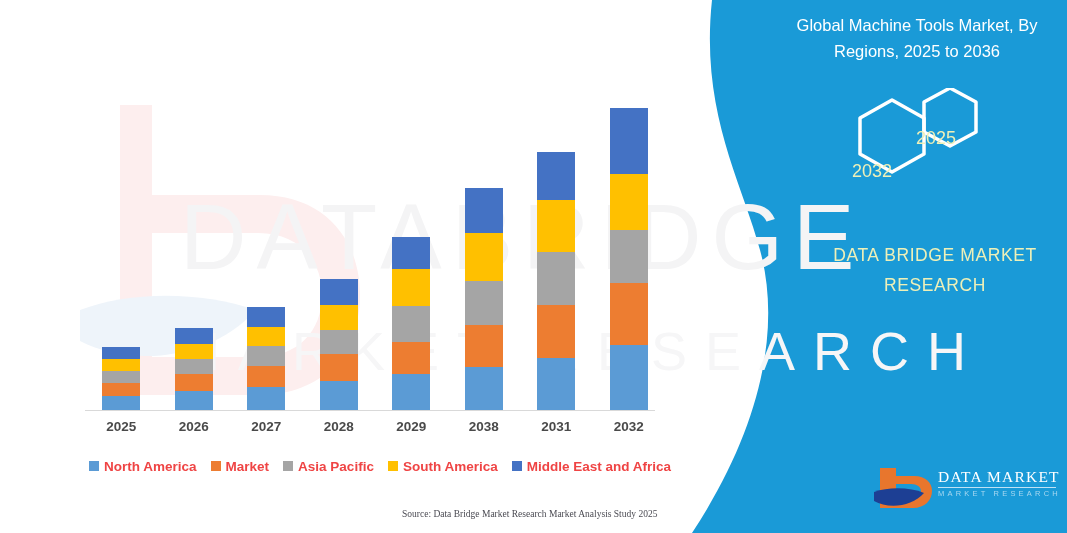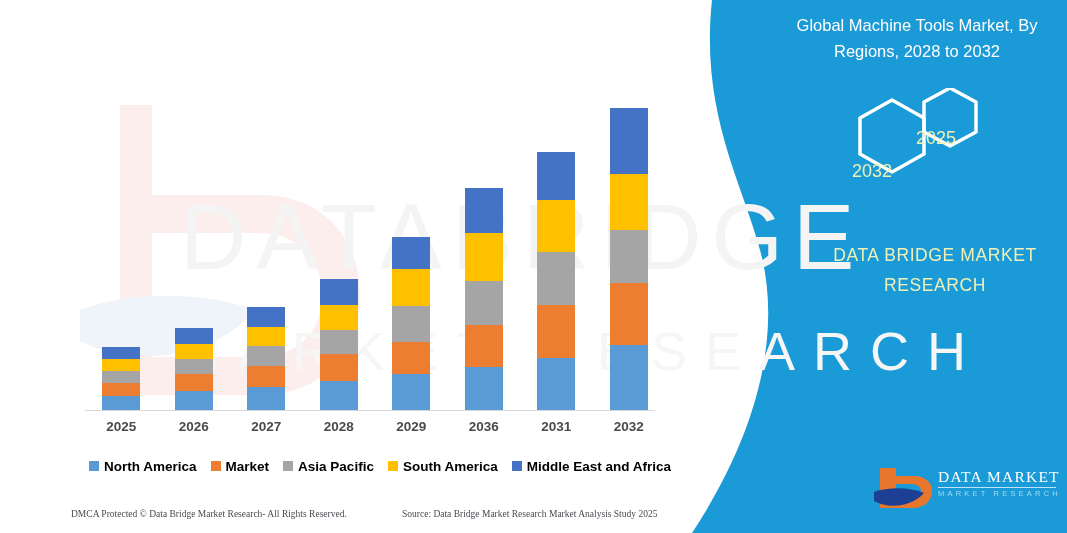--- a/index.html
+++ b/index.html
@@ -49,21 +49,21 @@
     font-family:"Liberation Sans", sans-serif;
   }
 
   
   .legend {
     position:absolute; left:85px; top:456px; width:590px; height:20px;
     display:flex; align-items:center; justify-content:center; gap:14px;
   }
   .leg-item { display:flex; align-items:center; gap:5px; }
   .leg-sw { width:10px; height:10px; display:inline-block; }
-  .leg-lb { font-size:13.5px; font-weight:bold; color:#000000; font-family:"Liberation Sans", sans-serif; white-space:nowrap; }
+  .leg-lb { font-size:13.5px; font-weight:bold; color:#ef4444; font-family:"Liberation Sans", sans-serif; white-space:nowrap; }
 
   
   .footer-left {
     position:absolute; left:71px; top:509px;
     font-size:9.5px; color:#4a4a52; font-family:"Liberation Serif", serif; white-space:nowrap;
   }
   .footer-right {
     position:absolute; left:402px; top:509px;
     font-size:9.5px; color:#4a4a52; font-family:"Liberation Serif", serif; white-space:nowrap;
   }
@@ -178,21 +178,21 @@
         <div class="seg" style="background: rgb(68, 114, 196); height: 66.2315px;"></div>
       </div>
     </div>
   <div class="axis-line"></div>
   <div class="xlabels" id="xlabels">
       <div class="xlabel" style="left: 1.25px;">2025</div>
       <div class="xlabel" style="left: 73.75px;">2026</div>
       <div class="xlabel" style="left: 146.25px;">2027</div>
       <div class="xlabel" style="left: 218.75px;">2028</div>
       <div class="xlabel" style="left: 291.25px;">2029</div>
-      <div class="xlabel" style="left: 363.75px;">2036</div>
+      <div class="xlabel" style="left: 363.75px;">2038</div>
       <div class="xlabel" style="left: 436.25px;">2031</div>
       <div class="xlabel" style="left: 508.75px;">2032</div>
     </div>
 
   <div class="legend" id="legend">
       <div class="leg-item">
         <span class="leg-sw" style="background: rgb(91, 155, 213);"></span>
         <span class="leg-lb">North America</span>
       </div>
       <div class="leg-item">
@@ -206,24 +206,23 @@
       <div class="leg-item">
         <span class="leg-sw" style="background: rgb(255, 192, 0);"></span>
         <span class="leg-lb">South America</span>
       </div>
       <div class="leg-item">
         <span class="leg-sw" style="background: rgb(68, 114, 196);"></span>
         <span class="leg-lb">Middle East and Africa</span>
       </div>
     </div>
 
-  <div class="footer-left">DMCA Protected © Data Bridge Market Research-  All Rights Reserved.</div>
   <div class="footer-right">Source: Data Bridge Market Research  Market Analysis Study 2025</div>
 
-  <div class="panel-title">Global Machine Tools Market, By Regions, 2028 to 2032</div>
+  <div class="panel-title">Global Machine Tools Market, By Regions, 2025 to 2036</div>
 
   <svg class="hexwrap" viewBox="0 0 225 120">
     <polygon points="40,30 72,12 104,30 104,66 72,84 40,66" fill="none" stroke="#ffffff" stroke-width="3.5" stroke-linejoin="round"></polygon>
     <polygon points="104,14 130,0 156,14 156,44 130,58 104,44" fill="none" stroke="#ffffff" stroke-width="3.5" stroke-linejoin="round"></polygon>
   </svg>
   <div class="hex-label hex-2032">2032</div>
   <div class="hex-label hex-2025">2025</div>
 
   <div class="brand">
     <span>DATA BRIDGE MARKET</span><br>

